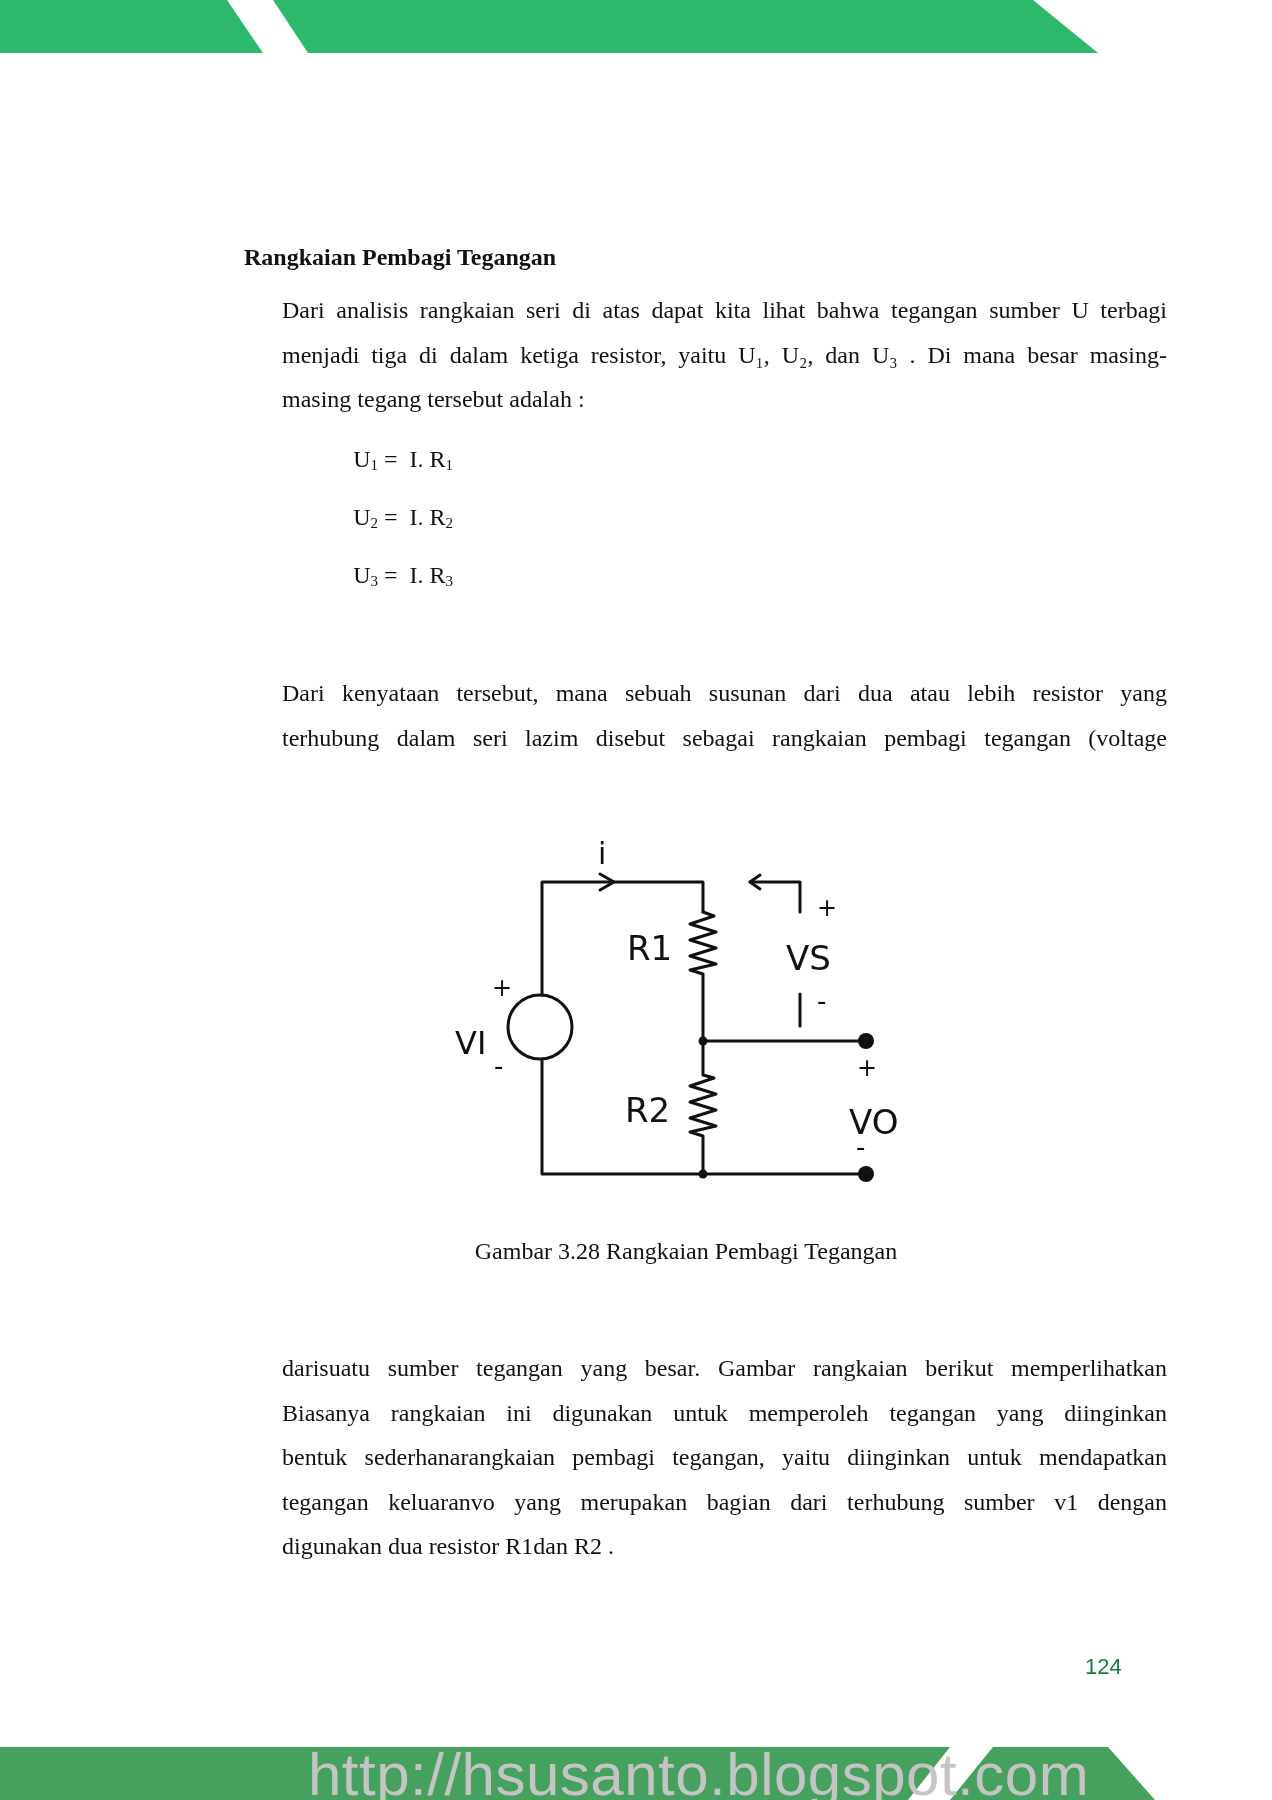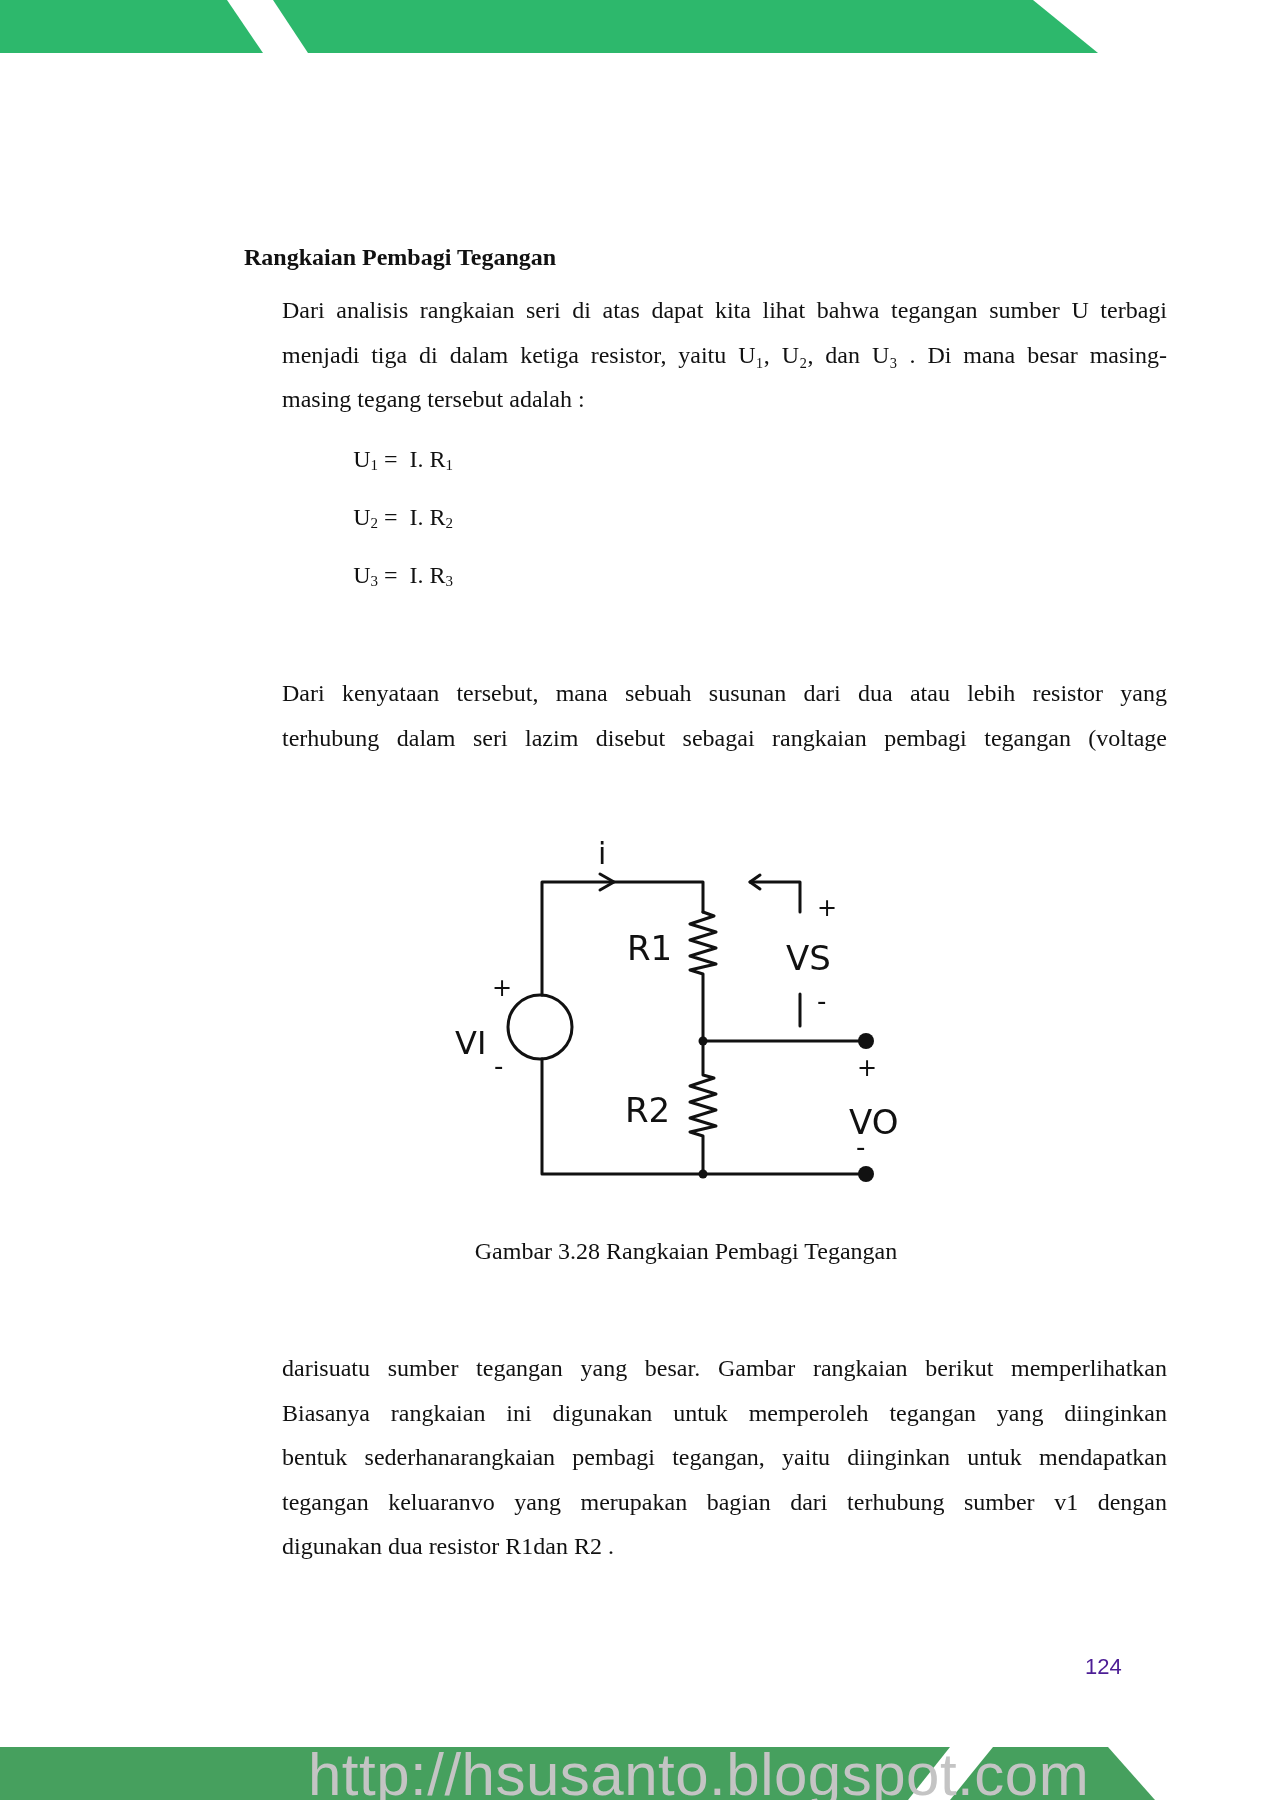--- a/index.html
+++ b/index.html
@@ -7,21 +7,21 @@
          font-family:"Liberation Serif", serif; color:#111; }
   .abs { position:absolute; }
   .heading { left:244px; top:244px; font-size:24px; font-weight:bold; white-space:nowrap; }
   .para { left:244px; width:885px; font-size:24px; line-height:44.5px; text-align:justify;margin-left:38px; }
   .para .line { display:block; text-align:justify; text-align-last:justify; height:44.5px; white-space:nowrap; }
   .para .line.last { text-align-last:left; }
   .eq { left:322px; font-size:24px; white-space:nowrap;text-align:right; }
   .eq .lhs { display:inline-block; width:56px; }
   sub { font-size:15px; vertical-align:-3px; line-height:0; }
   .caption { left:0; width:1372px; text-align:center; font-size:24px; top:1238px; }
-  .pageno { left:1085px; top:1654px; font-family:"Liberation Sans", sans-serif; font-size:22px; color:#4c1d95; }
+  .pageno { left:1085px; top:1654px; font-family:"Liberation Sans", sans-serif; font-size:22px; color:#15803d; }
   .watermark { left:308px; top:1740px; font-family:"Liberation Sans", sans-serif; font-size:60px; color:#c4c4c4; letter-spacing:0.5px; white-space:nowrap; }
   svg.bar { position:absolute; left:0; }
   .circ-label { font-family:"DejaVu Sans", sans-serif; fill:#111; }
 </style>
 </head>
 <body>
 
 <svg class="bar" style="top:0" width="1272" height="54" viewBox="0 0 1272 54">
   <polygon points="0,0 227,0 263,53 0,53" fill="#2db86c"></polygon>
   <polygon points="273,0 1033,0 1098,53 308,53" fill="#2db86c"></polygon>

